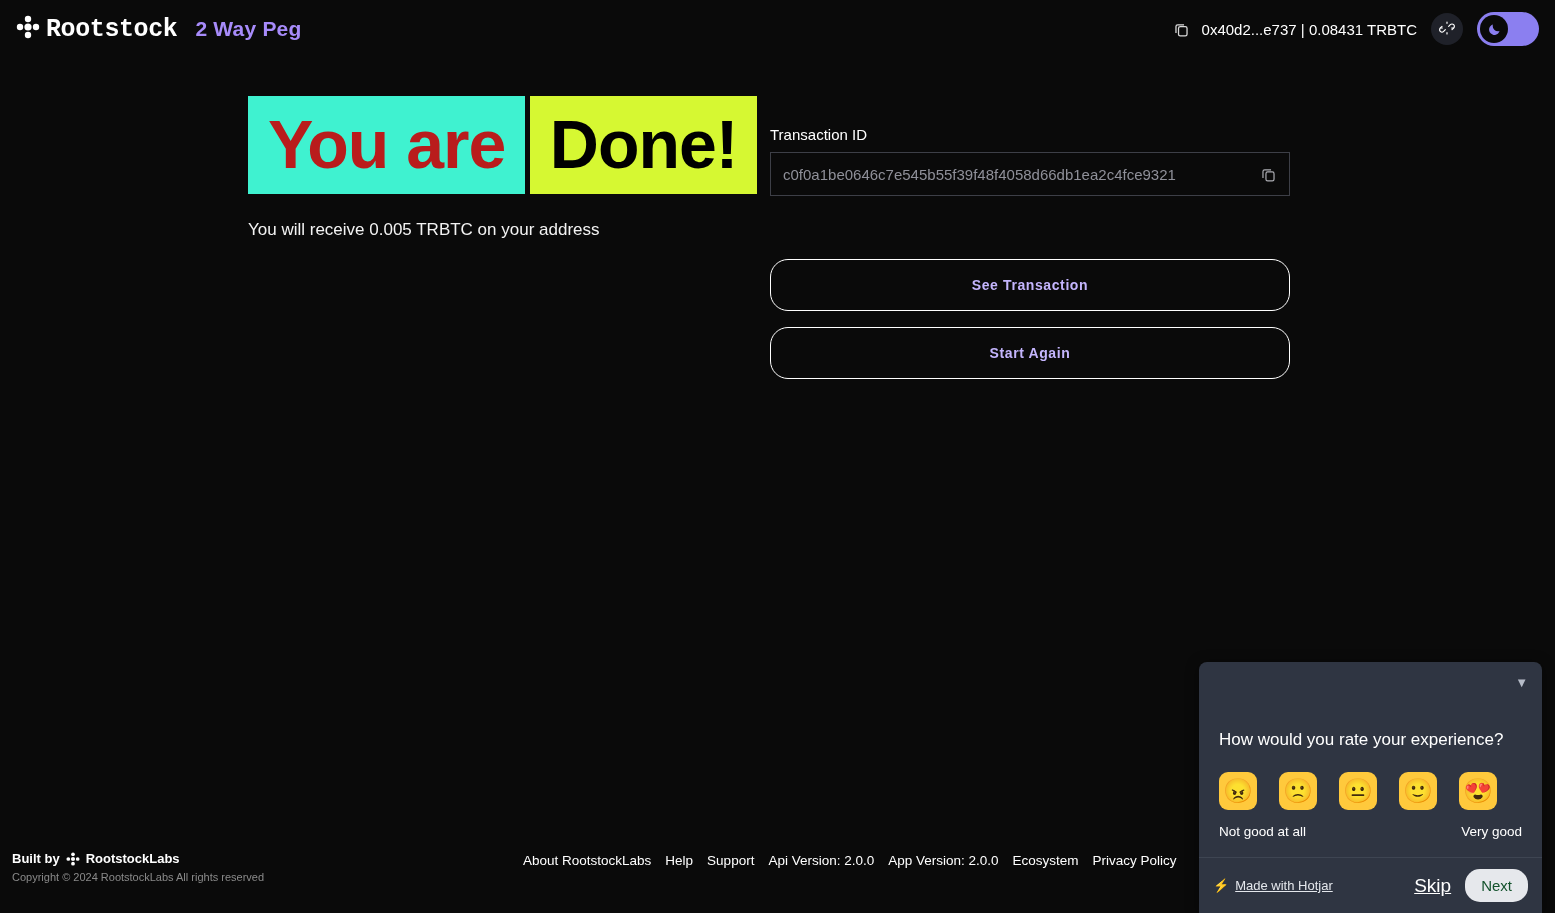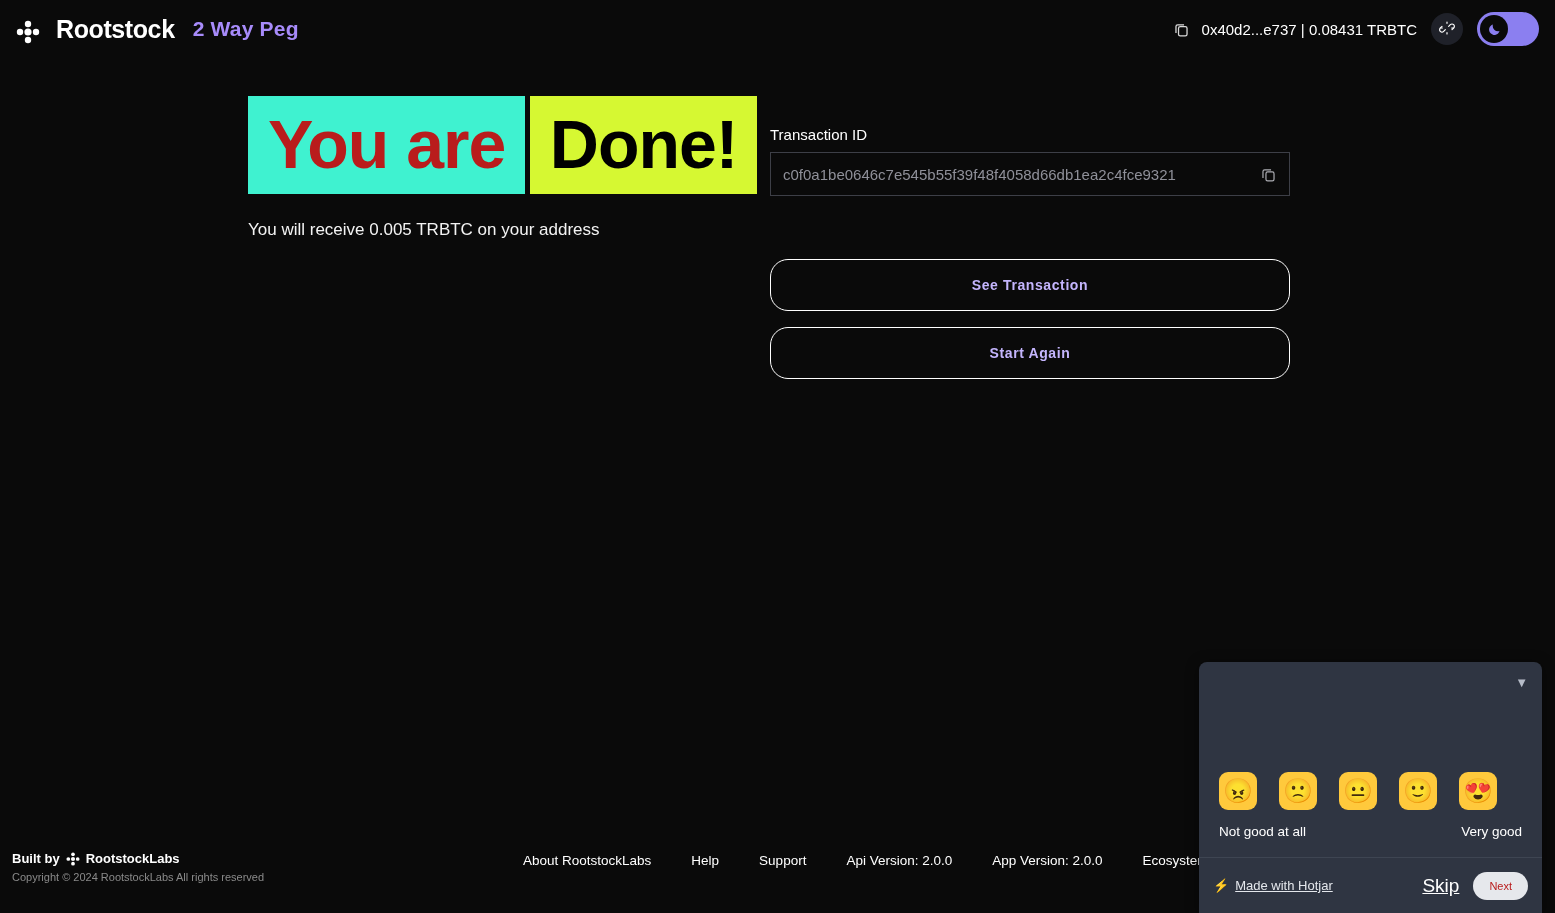--- a/index.html
+++ b/index.html
@@ -15,22 +15,23 @@
   
   .header {
     height: 58px;
     display: flex;
     align-items: center;
     padding: 0 16px;
     background: #0a0a0a;
   }
   .brand {
     display: flex;
-    align-items: flex-end;
-    gap: 16px;
+    align-items: flex-start;
+    gap: 6px;
+    font-family: Liberation Mono, monospace;
   }
   .logo-mark {
     width: 24px; height: 24px;
     position: relative;
     flex: none;
   }
   .logo-text {
     font-size: 25px;
     font-weight: bold;
     letter-spacing: -0.4px;
@@ -200,21 +201,21 @@
   .copyright {
     position: absolute;
     left: 4px; top: 30px;
     font-size: 11px;
     color: #8a8a8a;
   }
   .footer-links {
     position: absolute;
     left: 515px; top: 12px;
     display: flex;
-    gap: 40px;
+    gap: 14px;
     font-size: 13.5px;
     color: #ffffff;
   }
   .footer-links a { color: #ffffff; text-decoration: none; }
 
   
   .hotjar {
     position: absolute;
     left: 1199px; top: 662px;
     width: 343px; height: 251px;
@@ -288,25 +289,25 @@
     gap: 14px;
   }
   .hj-skip {
     font-size: 19px;
     color: #ffffff;
     text-decoration: underline;
     cursor: pointer;
   }
   .hj-next {
     background: #e6e8ec;
-    color: #b91c1c;
+    color: #14532d;
     border: none;
     border-radius: 15px;
     padding: 8px 16px;
-    font-size: 11px;
+    font-size: 15px;
     cursor: pointer;
     font-family: "Liberation Sans", sans-serif;
   }
 </style>
 </head>
 <body>
 
 <div class="header">
   <div class="brand">
     <span class="logo-mark">
@@ -399,20 +400,21 @@
     <a href="#">Support</a>
     <span>Api Version: 2.0.0</span>
     <span>App Version: 2.0.0</span>
     <a href="#">Ecosystem</a>
     <a href="#">Privacy Policy</a>
   </div>
 </div>
 
 <div class="hotjar">
   <div class="hj-collapse">▼</div>
+  <div class="hj-question">How would you rate your experience?</div>
   <div class="hj-faces">
     <div class="hj-face">😠</div>
     <div class="hj-face">🙁</div>
     <div class="hj-face">😐</div>
     <div class="hj-face">🙂</div>
     <div class="hj-face">😍</div>
   </div>
   <div class="hj-scale">
     <span>Not good at all</span>
     <span>Very good</span>

